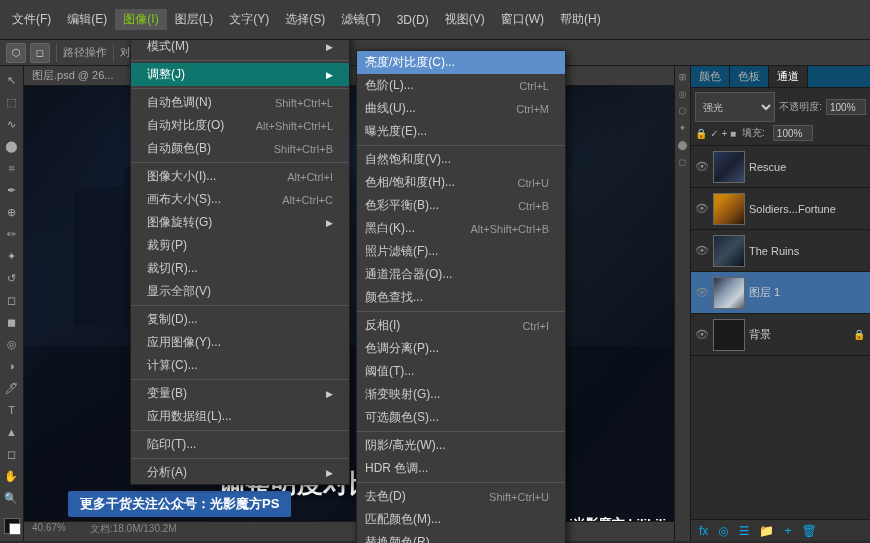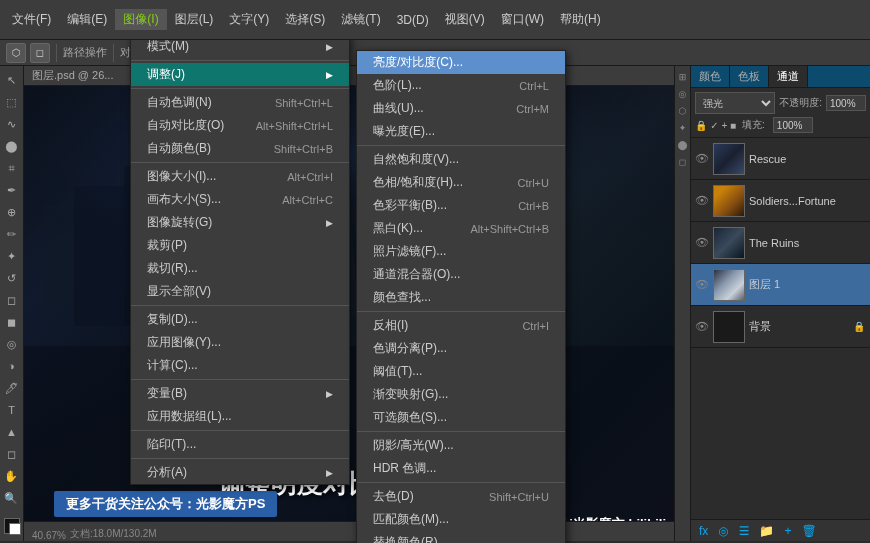--- a/index.html
+++ b/index.html
@@ -154,33 +154,33 @@
     }
 
     
     .info-bar {
       position: absolute;
       bottom: 0; left: 0; right: 0;
       height: 20px;
       background: #3c3c3c;
       border-top: 1px solid #1a1a1a;
       display: flex;
-      align-items: flex-end;
+      align-items: flex-start;
       padding: 0 8px;
       font-size: 10px;
       color: #888;
-      gap: 4px;
+      gap: 24px;
       z-index: 20;
     }
 
     
     .notice-banner {
       position: absolute;
       bottom: 24px;
-      left: 30px;
+      left: 44px;
       background: #2a5fa8;
       color: white;
       padding: 4px 12px;
       font-size: 13px;
       font-weight: bold;
       z-index: 10;
       border-radius: 2px;
     }
 
     
@@ -216,21 +216,21 @@
       margin-bottom: 3px;
       align-items: center;
     }
     .blend-select {
       flex: 1;
       background: #3c3c3c;
       border: 1px solid #555;
       color: #ccc;
       font-size: 10px;
       padding: 1px 3px;
-      height: 22px;
+      height: 30px;
     }
     .opacity-row {
       display: flex;
       align-items: center;
       gap: 4px;
       font-size: 10px;
       color: #aaa;
     }
     .opacity-val {
       background: #3c3c3c;
@@ -389,21 +389,21 @@
       border: 1px solid #222;
       box-shadow: 2px 2px 8px rgba(0,0,0,0.6);
       min-width: 210px;
       z-index: 800;
       pointer-events: auto;
     }
     .adjust-submenu .d-item {
       display: flex;
       align-items: center;
       justify-content: space-between;
-      padding: 3px 16px 3px 16px;
+      padding: 3px 16px 3px 8px;
       color: #ccc;
       font-size: 12px;
       cursor: pointer;
       white-space: nowrap;
     }
     .adjust-submenu .d-item.highlighted { background: #5c8fcc; color: white; }
     .adjust-submenu .d-sep {
       height: 1px;
       background: #555;
       margin: 2px 0;

